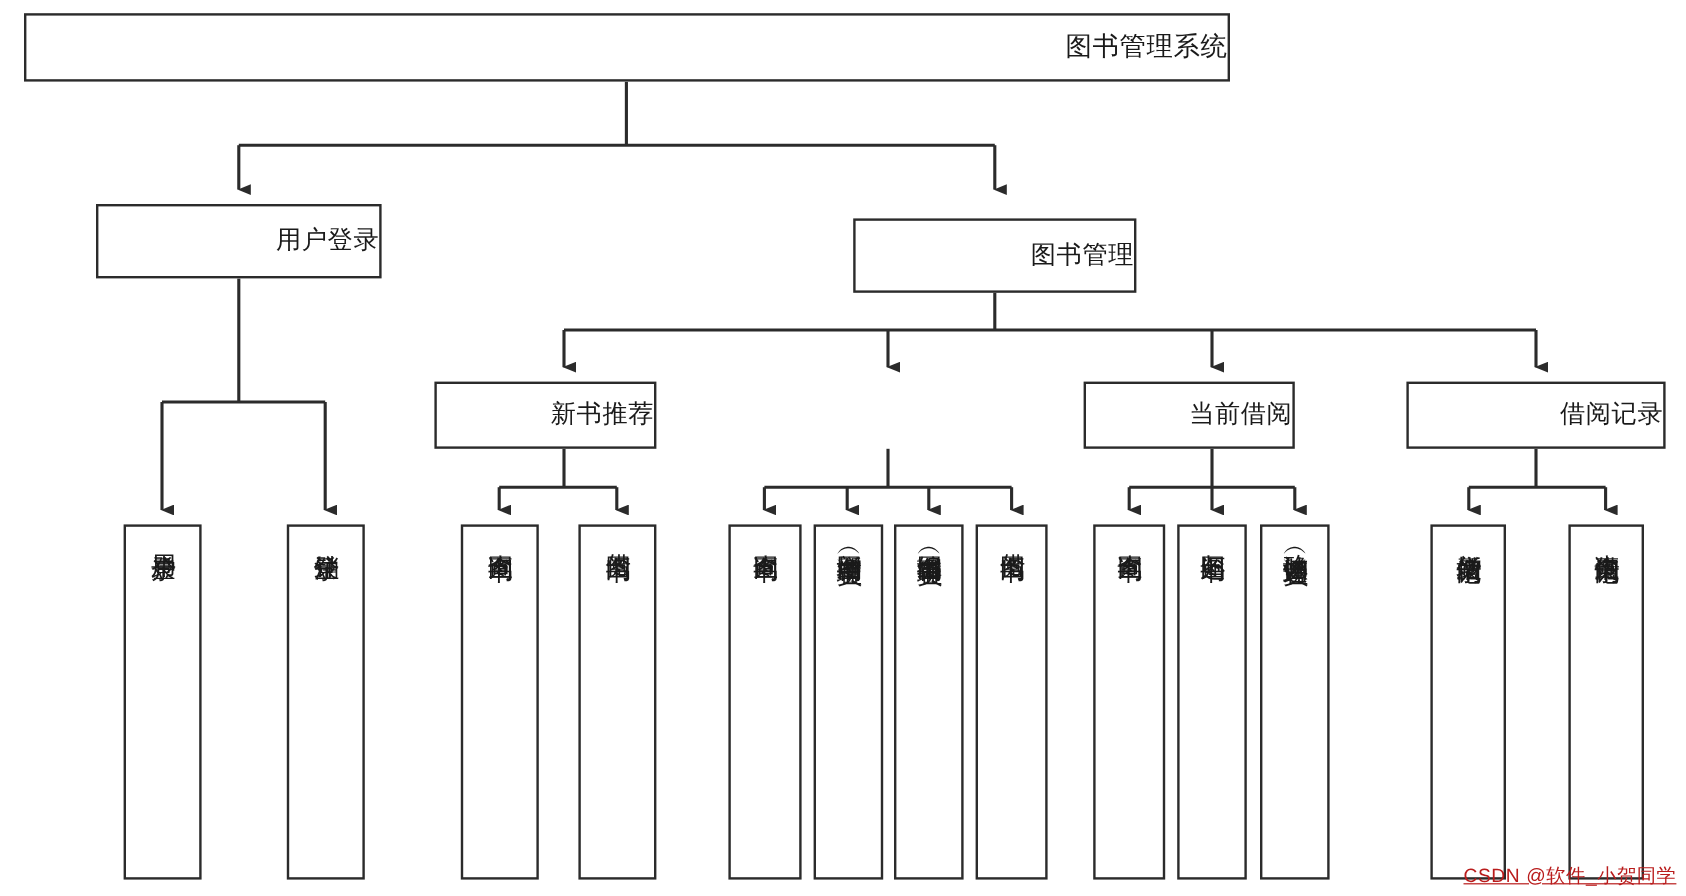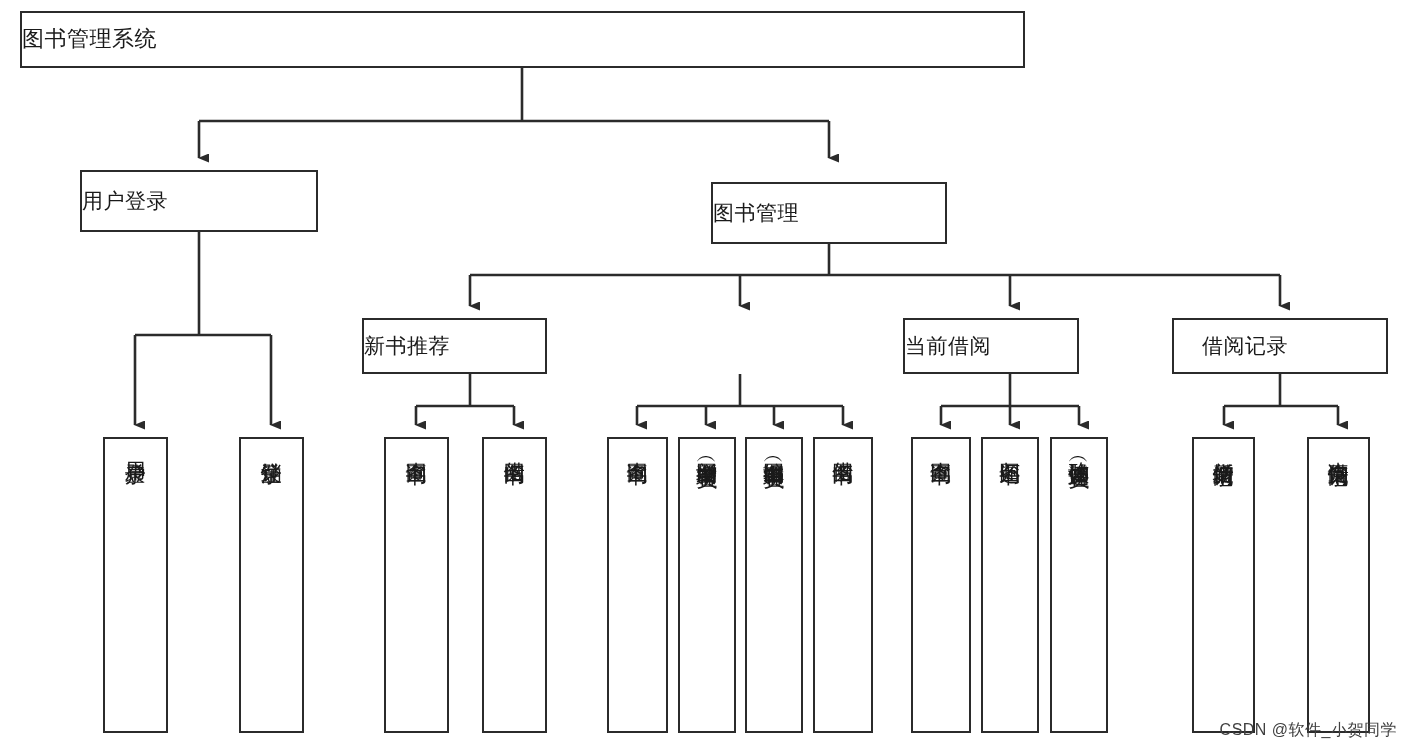--- a/index.html
+++ b/index.html
@@ -26,21 +26,21 @@
     height: 747px;
     pointer-events: none;
   }
   .node {
     position: absolute;
     box-sizing: border-box;
     background: #ffffff;
     border: 2px solid #2b2b2b;
     display: flex;
     align-items: center;
-    justify-content: flex-start;
+    justify-content: flex-end;
     color: #1a1a1a;
     z-index: 2;
   }
   .node-label {
     display: block;
     text-align: center;
     white-space: nowrap;
   }
   
   .node.horiz .node-label {
@@ -64,25 +64,26 @@
     line-height: 1.12;
     letter-spacing: 1px;
     white-space: normal;
     max-height: 100%;
   }
   .watermark {
     position: absolute;
     right: 8px;
     bottom: 6px;
     font-size: 16px;
-    color: #404040;
+    color: #b91c1c;
     letter-spacing: 0.5px;
     white-space: nowrap;
     z-index: 5;
     pointer-events: none;
+    text-decoration: underline;
   }
 </style>
 </head>
 <body>
 
 <div id="diagram-root">
 
   <svg id="connector-layer" viewBox="0 0 1405 747" width="1405" height="747" xmlns="http://www.w3.org/2000/svg">
     <defs>
       <marker id="arrowhead" markerWidth="9" markerHeight="11" refX="4.5" refY="10" orient="auto" markerUnits="userSpaceOnUse">

